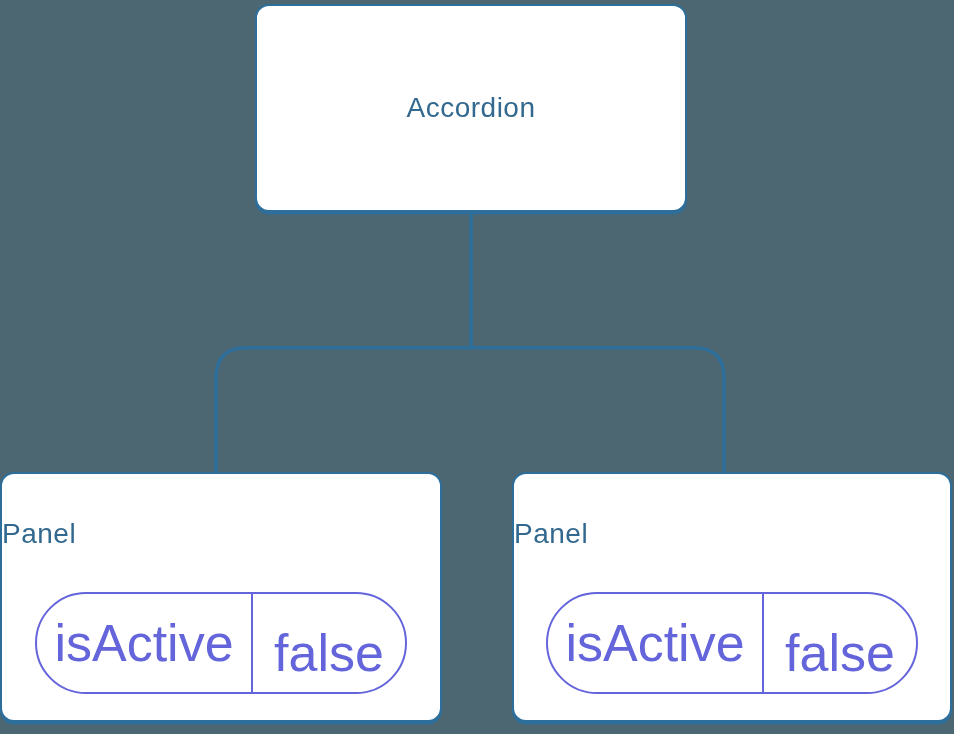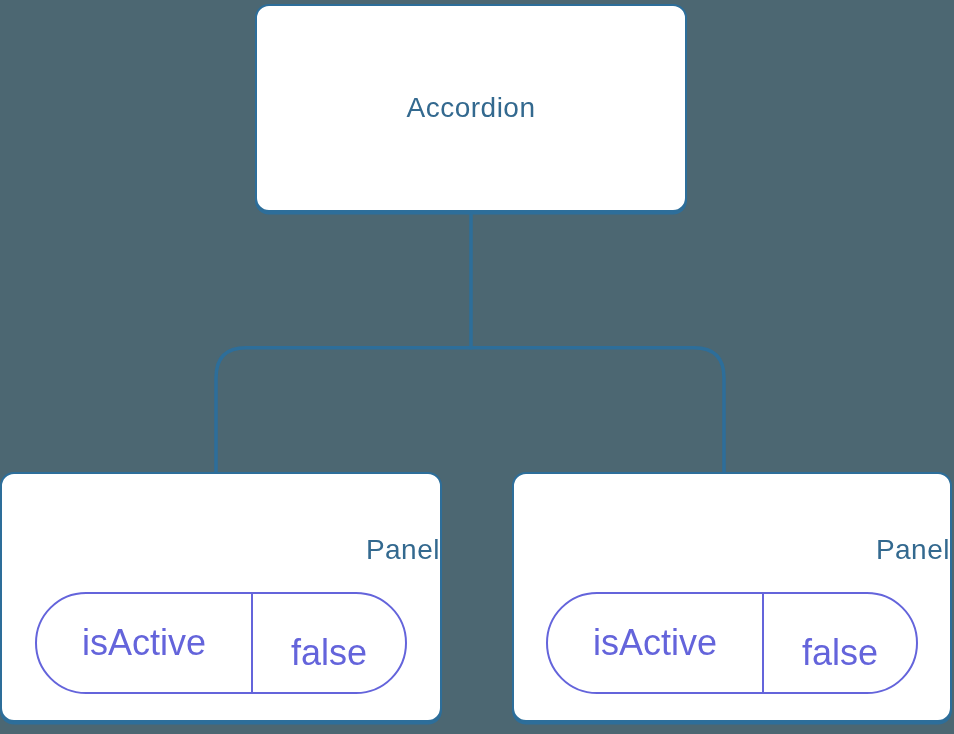--- a/index.html
+++ b/index.html
@@ -46,37 +46,37 @@
   .panel-left  { left: 0; }
   .panel-right { left: 512px; width: 440px; }
   .node-label {
     color: var(--node-text, #33698F);
     font-size: 28px;
     line-height: 1;
     letter-spacing: 0.5px;
   }
   .panel-label {
     position: absolute;
-    top: 62px; left: 0; right: 0;
-    text-align: right;
+    top: 46px; left: 0; right: 0;
+    text-align: left;
   }
   .state-pill {
     position: absolute;
     top: 118px;
     left: 50%;
     transform: translateX(-50%);
     width: 372px; height: 102px;
     box-sizing: border-box;
     border: 2px solid var(--state-accent, #6464DB);
     border-radius: 51px;
     display: flex;
     align-items: stretch;
     background: var(--node-fill, #FFFFFF);
     color: var(--state-accent, #6464DB);
-    font-size: 36px;
+    font-size: 52px;
     overflow: hidden;
   }
   .state-cell {
     display: flex;
     align-items: center;
     justify-content: center;
   }
   .state-name  { width: 214px; }
   .state-value { flex: 1; margin-top: 20px; }
   .state-divider {

